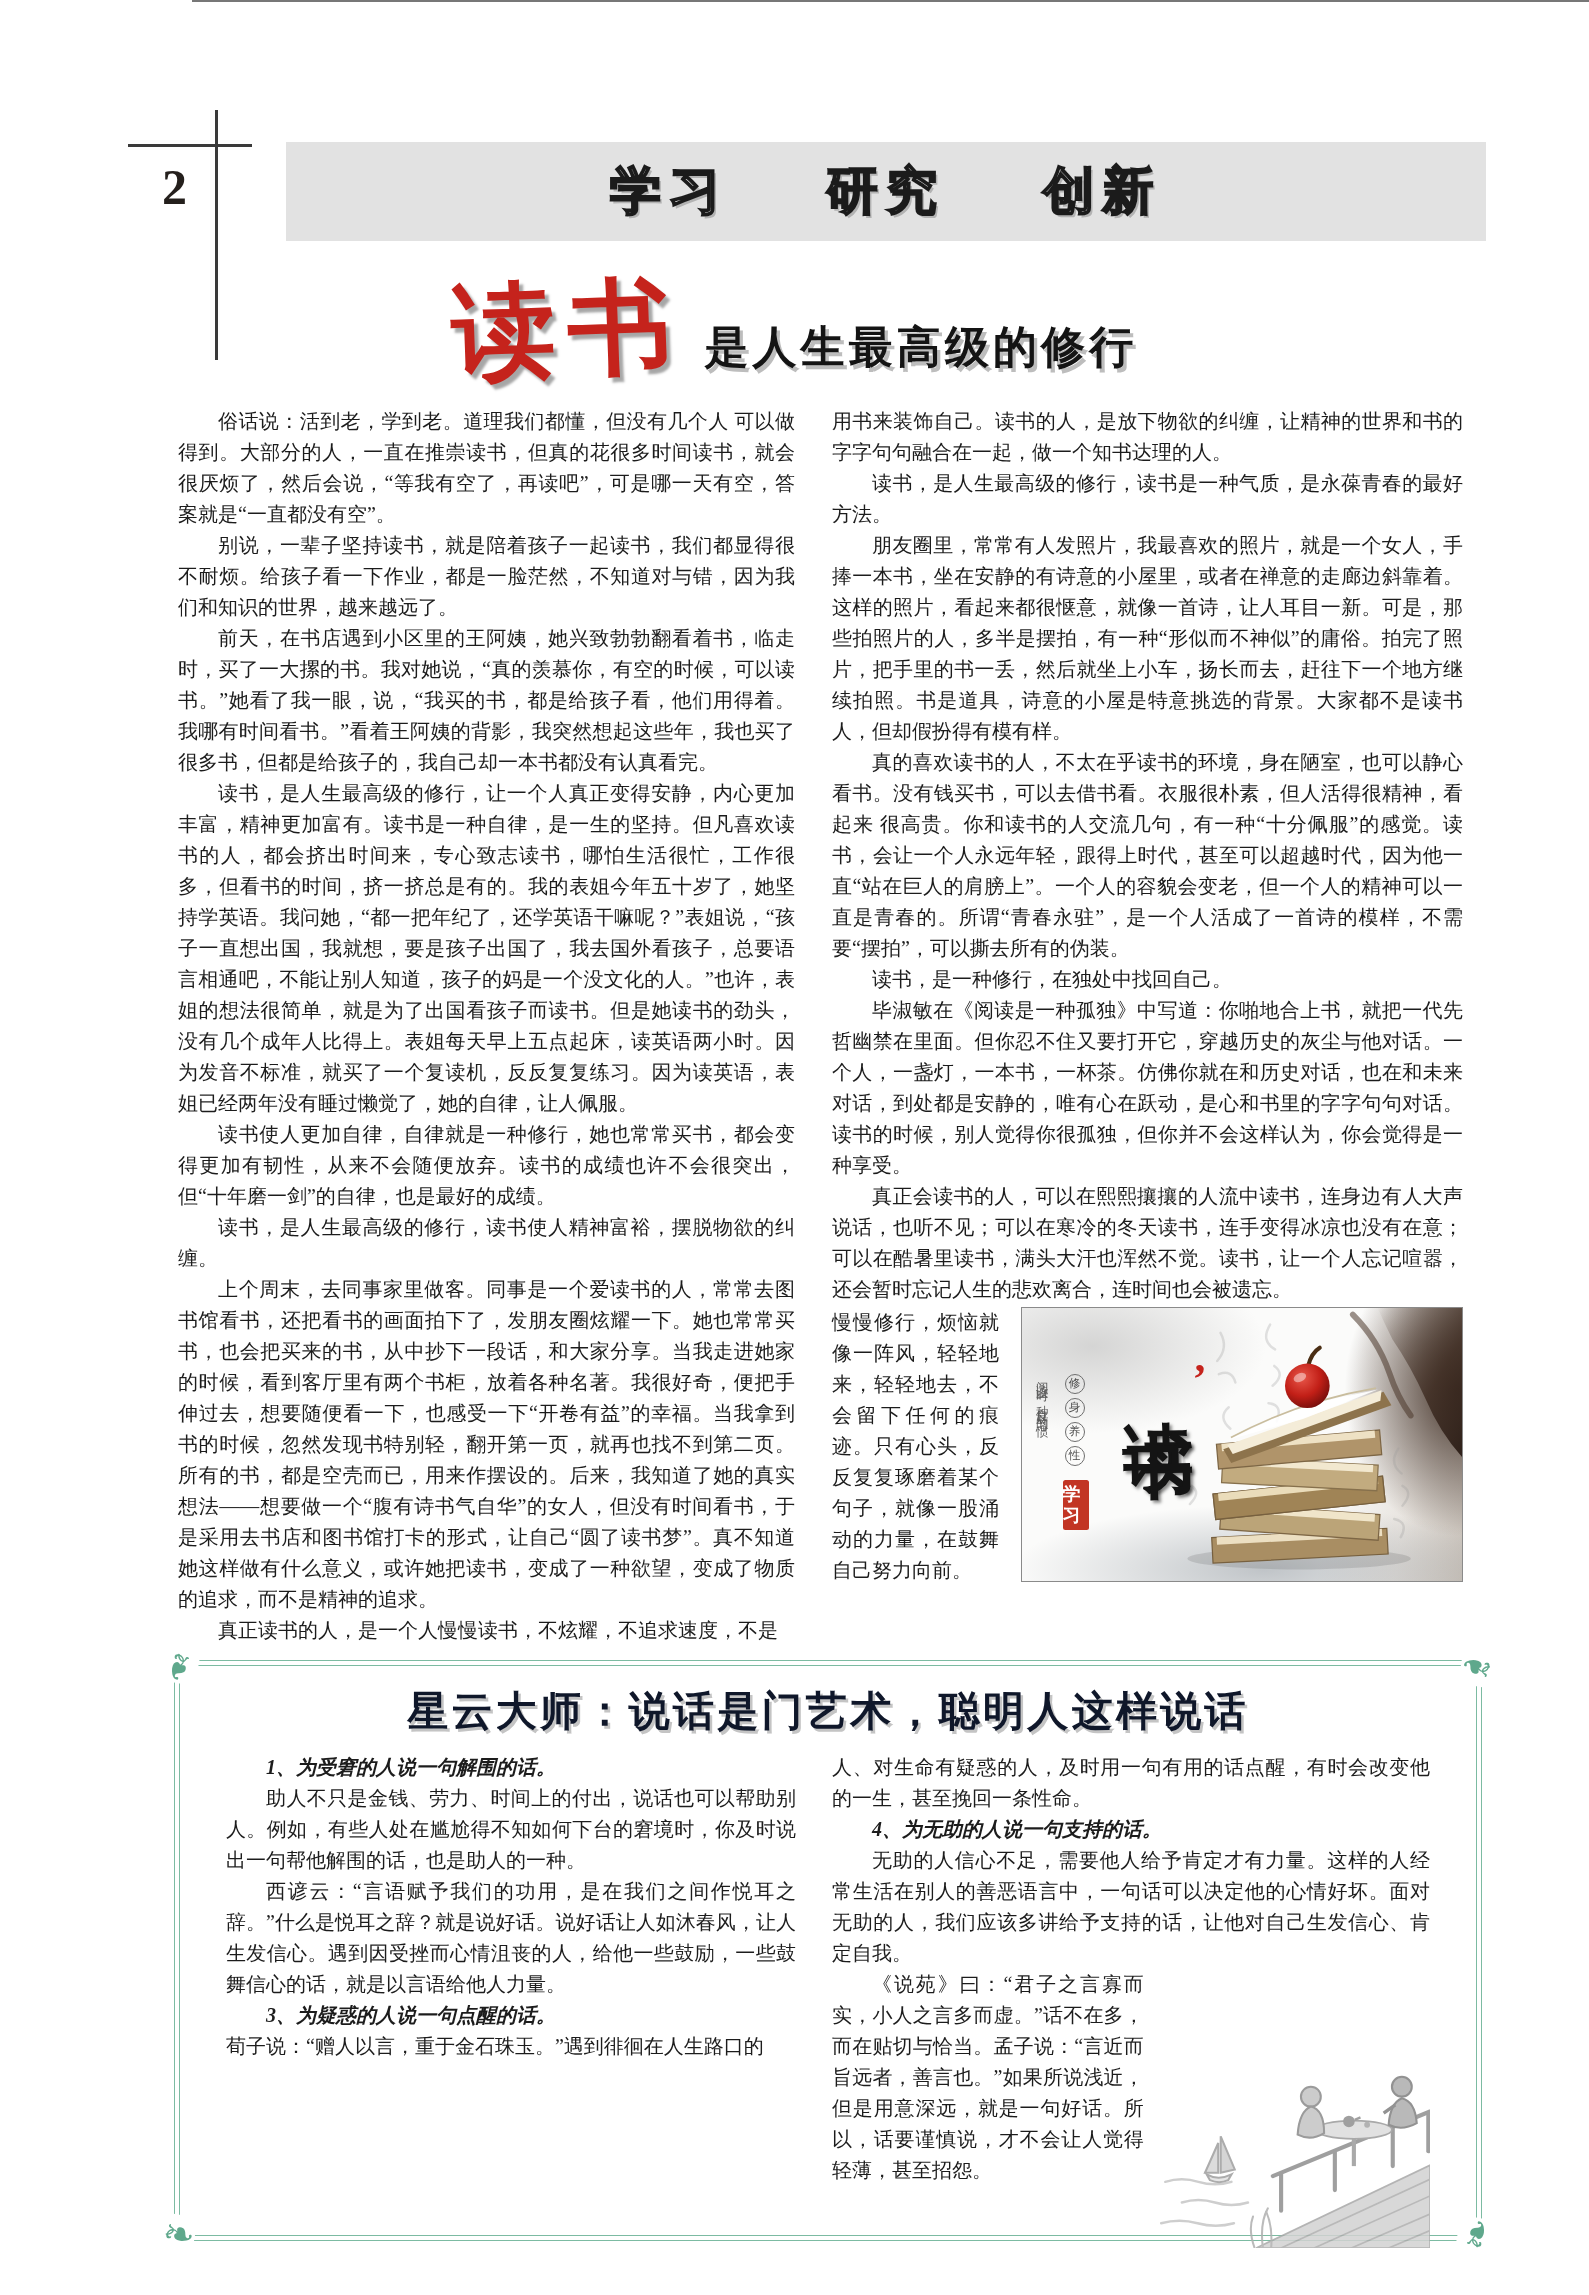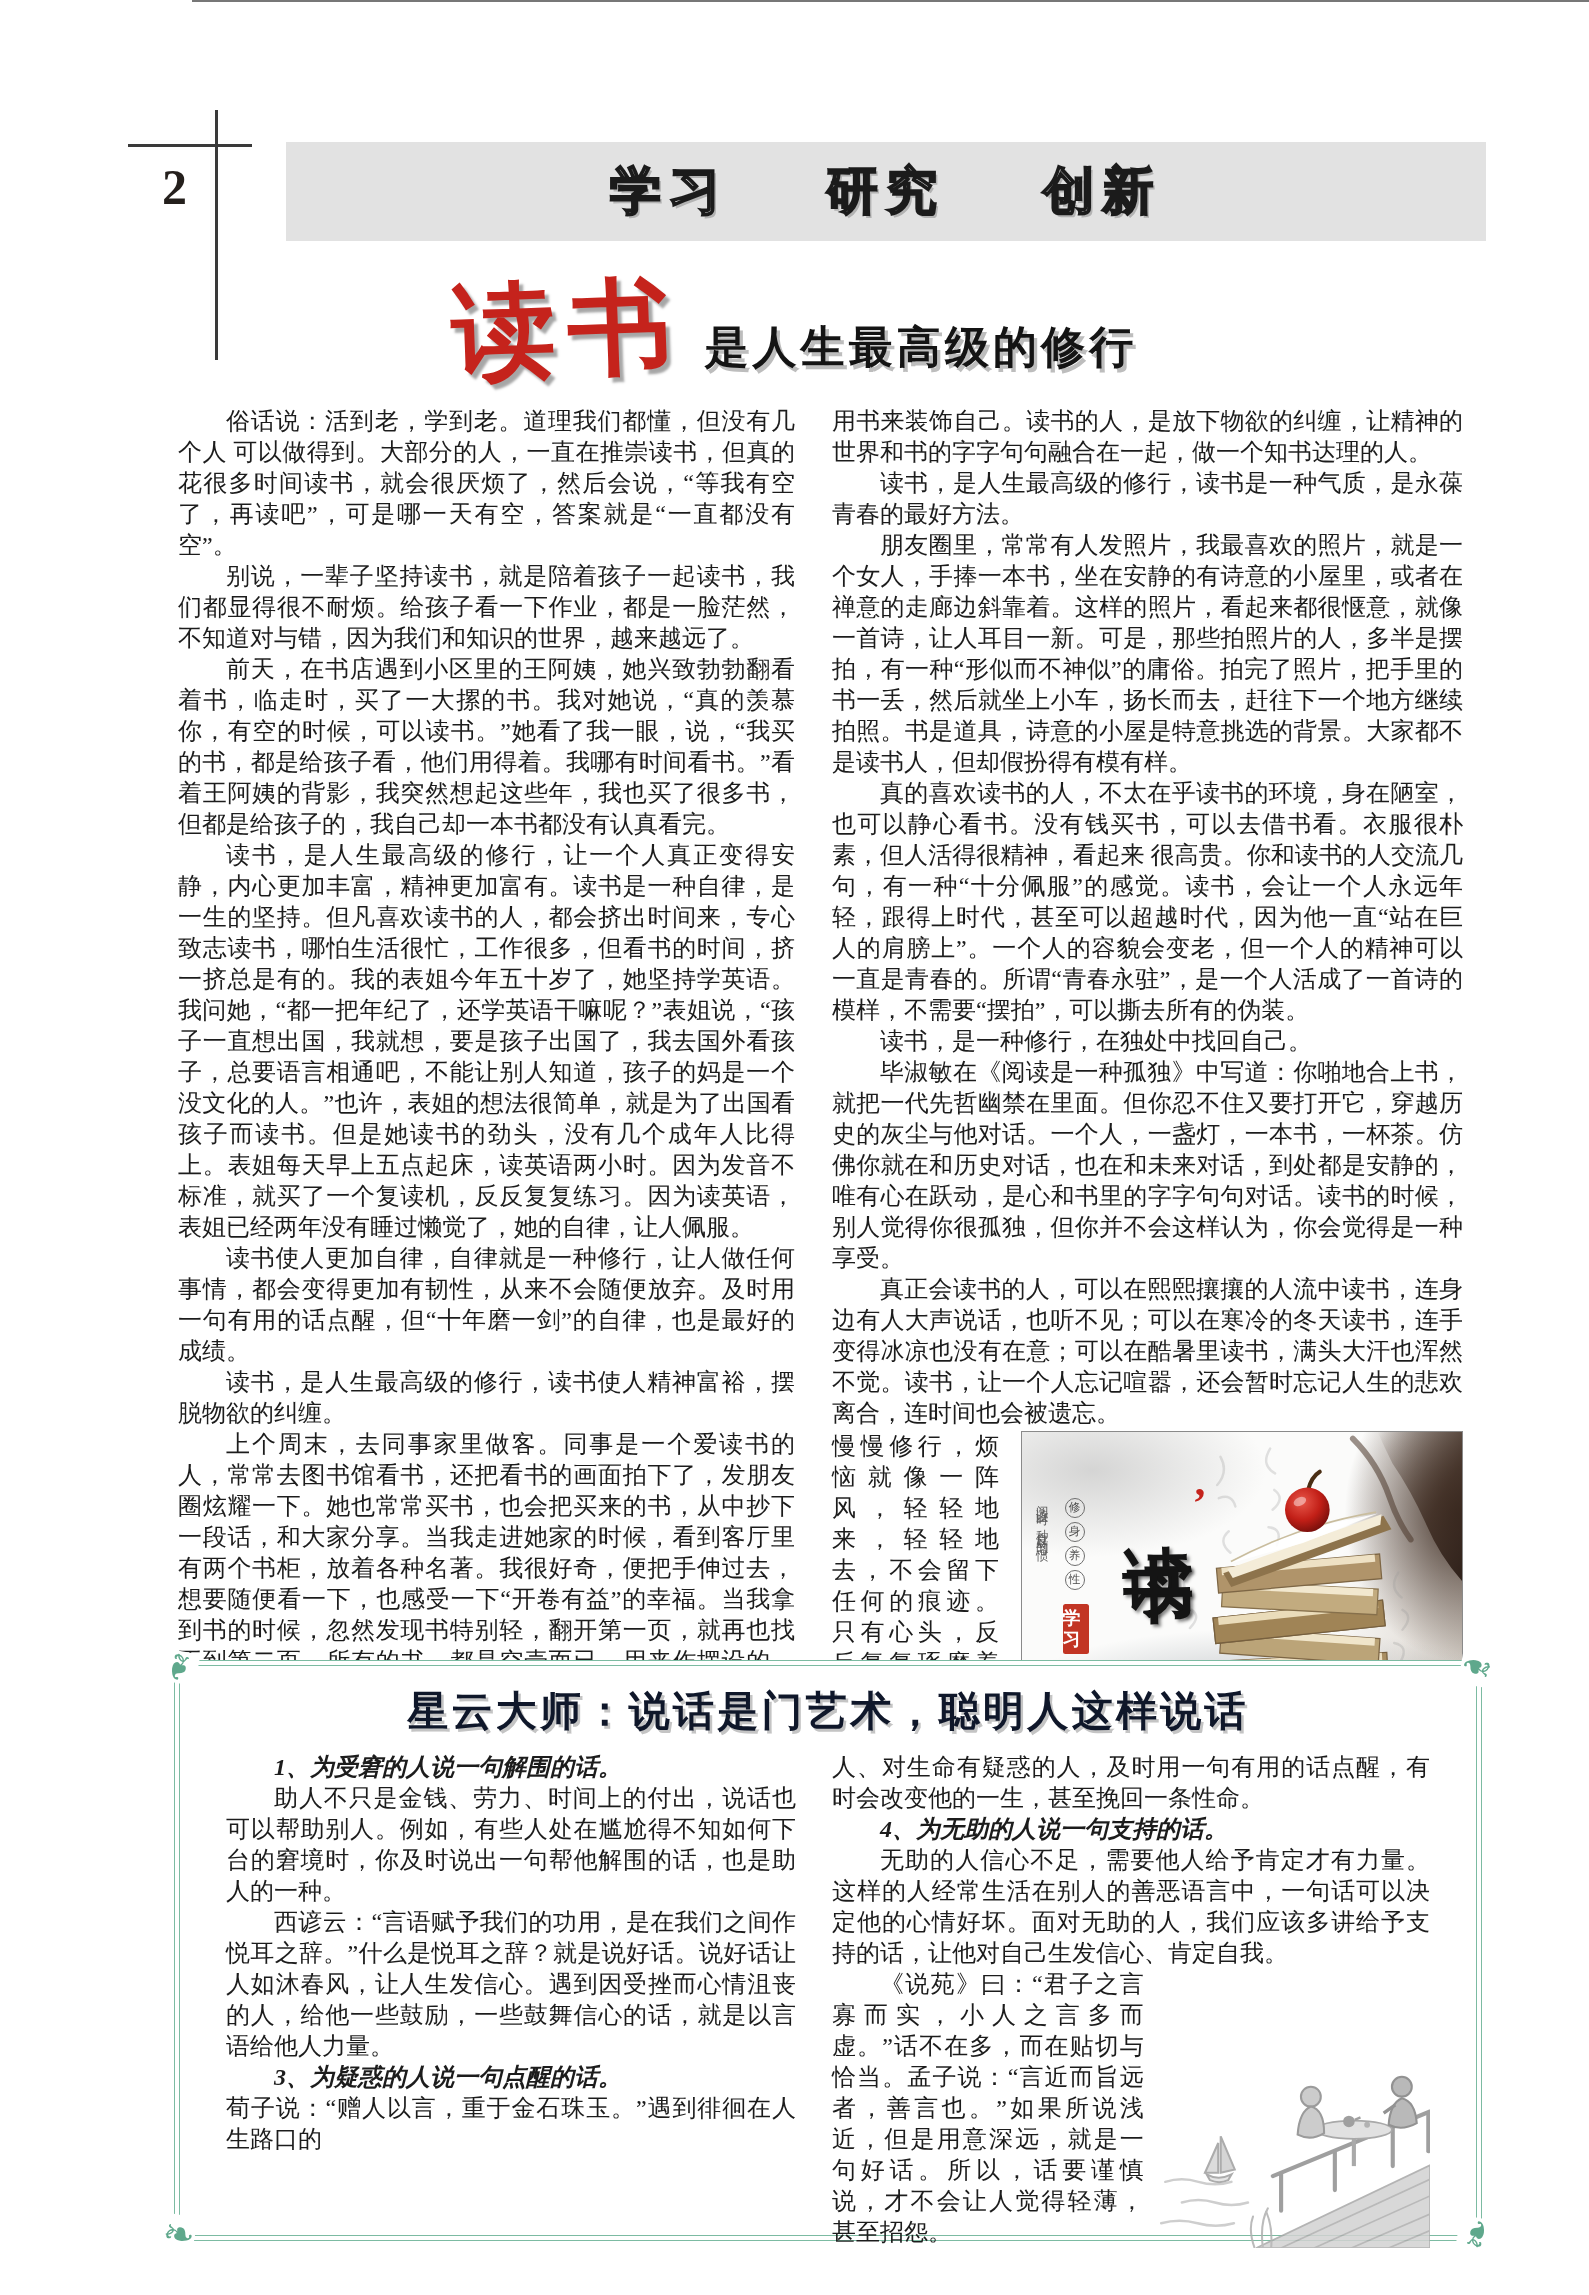--- a/index.html
+++ b/index.html
@@ -29,21 +29,21 @@
     font-size:104px;line-height:1;font-weight:bold;color:#c5231c;letter-spacing:11.6px;
     text-shadow:4.1px 5px 2.5px rgba(0,0,0,.35);transform:rotate(-2deg);
   }
   .title-rest{
     font-size:44px;line-height:1;font-weight:bold;color:#141414;letter-spacing:4.1px;
     text-shadow:3.3px 4.1px 0 #bdbdbd;padding-bottom:11.6px;
   }
   
   .col-left{position:absolute;left:178px;top:406px;width:617px;}
   .col-right{position:absolute;left:832px;top:406px;width:631px;}
-  .para{font-size:24px;line-height:31px;text-align:justify;margin:0;text-indent:2em;}
+  .para{font-size:20px;line-height:31px;text-align:justify;margin:0;text-indent:2em;}
   .noindent{text-indent:0;}
   .wrap-row{display:flex;margin-top:1.7px;}
   .narrow-col{width:167px;margin-right:21.5px;}
   
   .poster{
     position:relative;width:440px;height:273px;border:0.8px solid #8a8a8a;flex:0 0 auto;
     background:
       radial-gradient(ellipse 248px 124px at 16% 14%, rgba(150,150,150,.38), transparent 70%),
       radial-gradient(ellipse 348px 91px at 55% 96%, rgba(110,120,130,.42), transparent 72%),
       radial-gradient(ellipse 166px 215px at 99% 30%, rgba(58,40,30,.92), transparent 68%),
@@ -107,21 +107,21 @@
 <div class="title-row">
   <span class="title-accent">读书</span>
   <span class="title-rest">是人生最高级的修行</span>
 </div>
 
 <div class="col-left">
   <p class="para">俗话说：活到老，学到老。道理我们都懂，但没有几个人 可以做得到。大部分的人，一直在推崇读书，但真的花很多时间读书，就会很厌烦了，然后会说，“等我有空了，再读吧”，可是哪一天有空，答案就是“一直都没有空”。</p>
   <p class="para">别说，一辈子坚持读书，就是陪着孩子一起读书，我们都显得很不耐烦。给孩子看一下作业，都是一脸茫然，不知道对与错，因为我们和知识的世界，越来越远了。</p>
   <p class="para">前天，在书店遇到小区里的王阿姨，她兴致勃勃翻看着书，临走时，买了一大摞的书。我对她说，“真的羡慕你，有空的时候，可以读书。”她看了我一眼，说，“我买的书，都是给孩子看，他们用得着。我哪有时间看书。”看着王阿姨的背影，我突然想起这些年，我也买了很多书，但都是给孩子的，我自己却一本书都没有认真看完。</p>
   <p class="para">读书，是人生最高级的修行，让一个人真正变得安静，内心更加丰富，精神更加富有。读书是一种自律，是一生的坚持。但凡喜欢读书的人，都会挤出时间来，专心致志读书，哪怕生活很忙，工作很多，但看书的时间，挤一挤总是有的。我的表姐今年五十岁了，她坚持学英语。我问她，“都一把年纪了，还学英语干嘛呢？”表姐说，“孩子一直想出国，我就想，要是孩子出国了，我去国外看孩子，总要语言相通吧，不能让别人知道，孩子的妈是一个没文化的人。”也许，表姐的想法很简单，就是为了出国看孩子而读书。但是她读书的劲头，没有几个成年人比得上。表姐每天早上五点起床，读英语两小时。因为发音不标准，就买了一个复读机，反反复复练习。因为读英语，表姐已经两年没有睡过懒觉了，她的自律，让人佩服。</p>
-  <p class="para">读书使人更加自律，自律就是一种修行，让人做任何事情，都会变得更加有韧性，从来不会随便放弃。及时用一句有用的话点醒，但“十年磨一剑”的自律，也是最好的成绩。</p>
+  <p class="para">读书使人更加自律，自律就是一种修行，她也常常买书，都会变得更加有韧性，从来不会随便放弃。读书的成绩也许不会很突出，但“十年磨一剑”的自律，也是最好的成绩。</p>
   <p class="para">读书，是人生最高级的修行，读书使人精神富裕，摆脱物欲的纠缠。</p>
   <p class="para">上个周末，去同事家里做客。同事是一个爱读书的人，常常去图书馆看书，还把看书的画面拍下了，发朋友圈炫耀一下。她也常常买书，也会把买来的书，从中抄下一段话，和大家分享。当我走进她家的时候，看到客厅里有两个书柜，放着各种名著。我很好奇，便把手伸过去，想要随便看一下，也感受一下“开卷有益”的幸福。当我拿到书的时候，忽然发现书特别轻，翻开第一页，就再也找不到第二页。所有的书，都是空壳而已，用来作摆设的。后来，我知道了她的真实想法——想要做一个“腹有诗书气自华”的女人，但没有时间看书，于是采用去书店和图书馆打卡的形式，让自己“圆了读书梦”。真不知道她这样做有什么意义，或许她把读书，变成了一种欲望，变成了物质的追求，而不是精神的追求。</p>
   <p class="para">真正读书的人，是一个人慢慢读书，不炫耀，不追求速度，不是</p>
 </div>
 
 <div class="col-right">
   <p class="para noindent">用书来装饰自己。读书的人，是放下物欲的纠缠，让精神的世界和书的字字句句融合在一起，做一个知书达理的人。</p>
   <p class="para">读书，是人生最高级的修行，读书是一种气质，是永葆青春的最好方法。</p>
   <p class="para">朋友圈里，常常有人发照片，我最喜欢的照片，就是一个女人，手捧一本书，坐在安静的有诗意的小屋里，或者在禅意的走廊边斜靠着。这样的照片，看起来都很惬意，就像一首诗，让人耳目一新。可是，那些拍照片的人，多半是摆拍，有一种“形似而不神似”的庸俗。拍完了照片，把手里的书一丢，然后就坐上小车，扬长而去，赶往下一个地方继续拍照。书是道具，诗意的小屋是特意挑选的背景。大家都不是读书人，但却假扮得有模有样。</p>
   <p class="para">真的喜欢读书的人，不太在乎读书的环境，身在陋室，也可以静心看书。没有钱买书，可以去借书看。衣服很朴素，但人活得很精神，看起来 很高贵。你和读书的人交流几句，有一种“十分佩服”的感觉。读书，会让一个人永远年轻，跟得上时代，甚至可以超越时代，因为他一直“站在巨人的肩膀上”。一个人的容貌会变老，但一个人的精神可以一直是青春的。所谓“青春永驻”，是一个人活成了一首诗的模样，不需要“摆拍”，可以撕去所有的伪装。</p>

